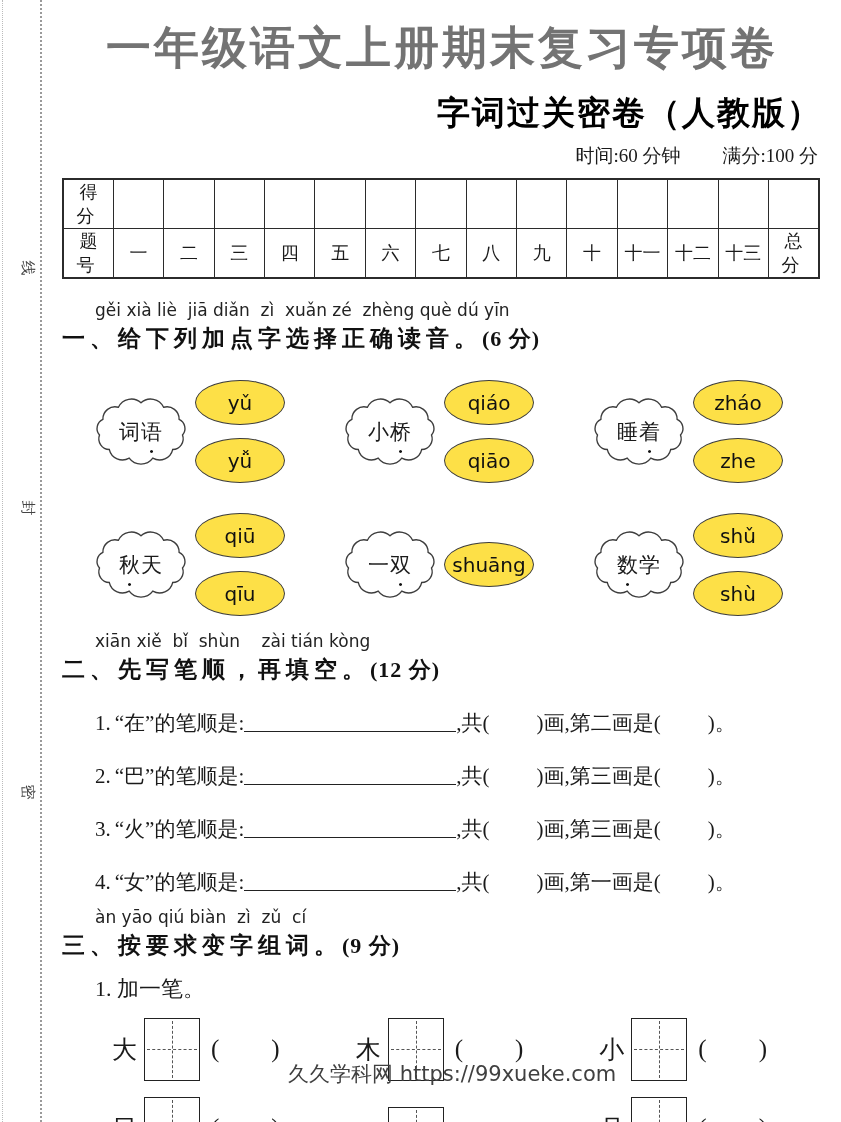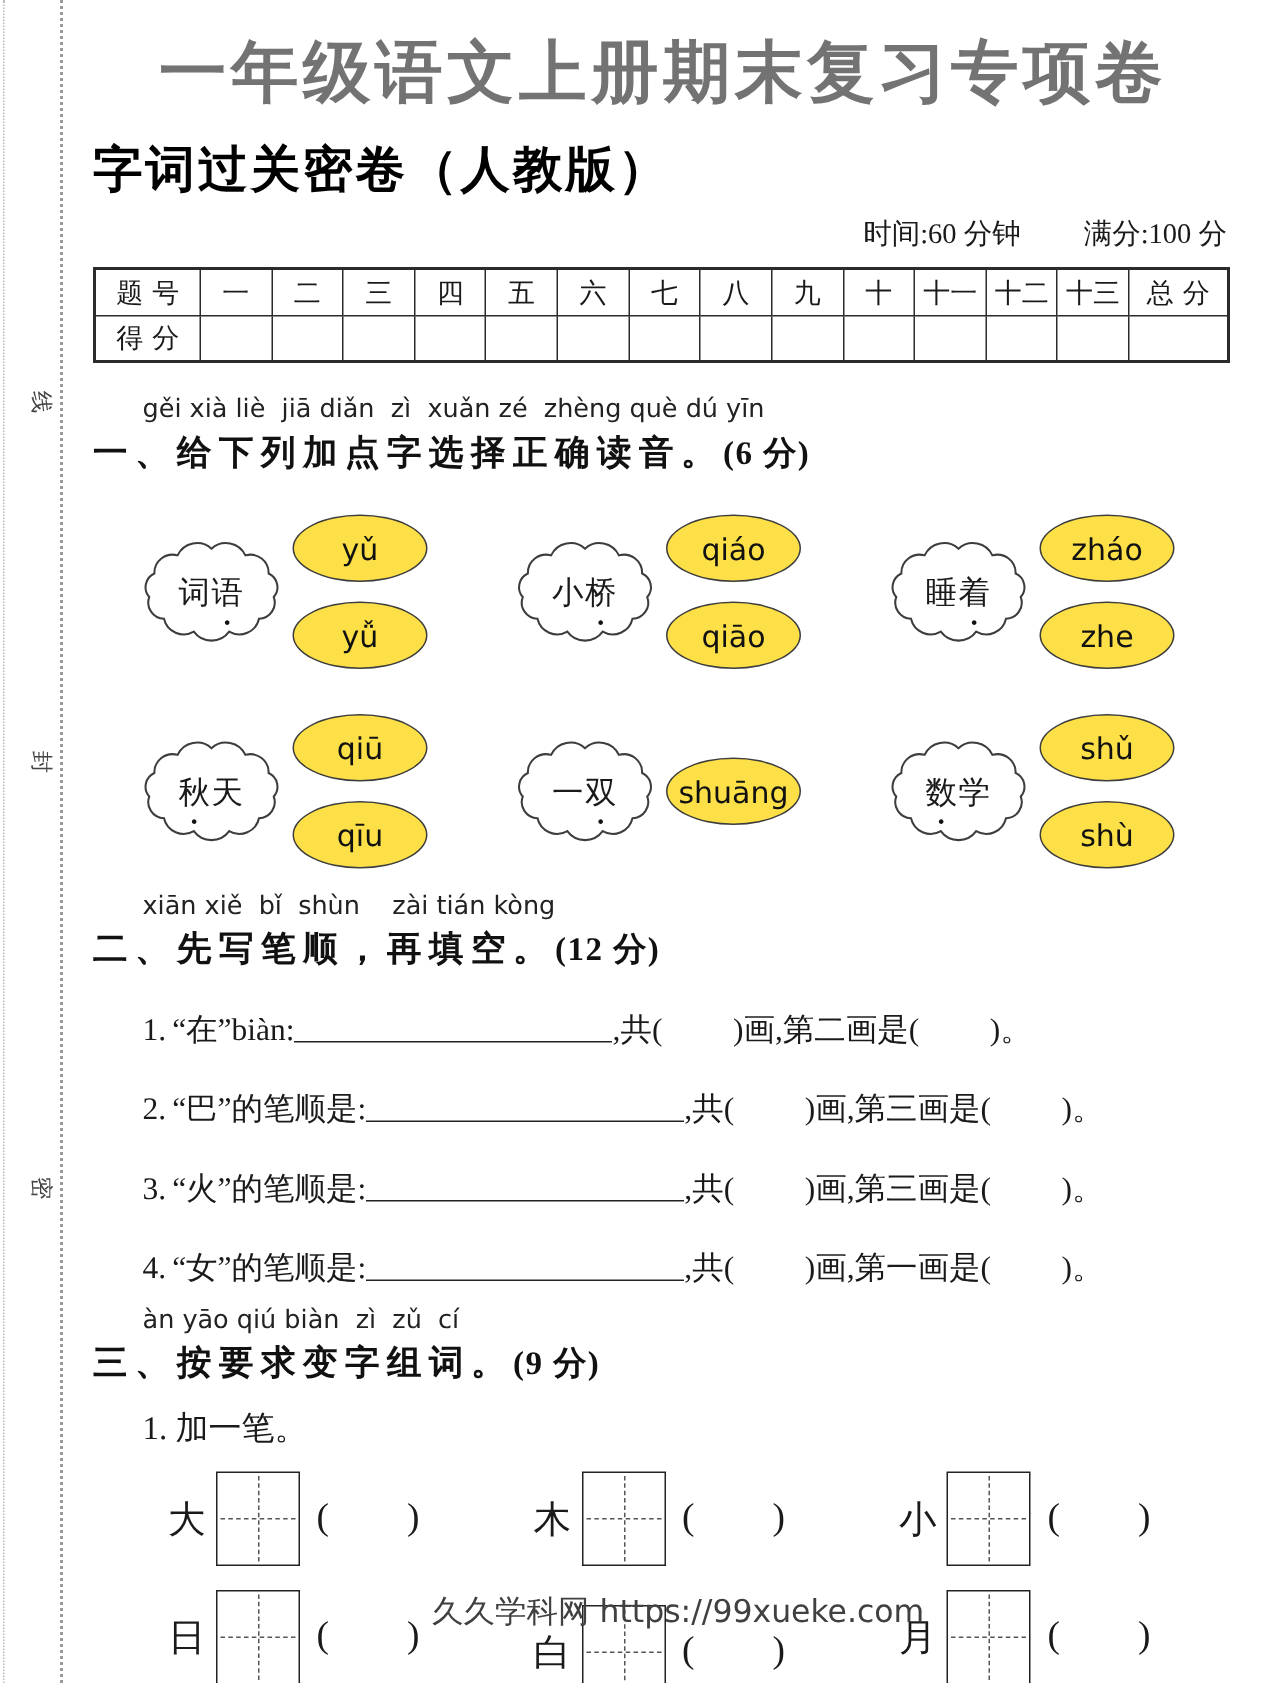--- a/index.html
+++ b/index.html
@@ -16,21 +16,21 @@
     position:absolute; left:18px; width:18px; font-size:15px; color:#444;
     transform:rotate(90deg); font-family:"Liberation Serif",serif;
   }
   
   .content { position:absolute; left:62px; top:0; width:760px; }
   .main-title {
     margin-top:18px; text-align:center; font-size:45px; font-weight:bold;
     letter-spacing:3px; color:#737373;
   }
   .sub-title {
-    margin-top:13px; text-align:left; font-size:33px; font-weight:bold;
+    margin-top:13px; text-align:right; font-size:33px; font-weight:bold;
     letter-spacing:2px; color:#000;
   }
   .info-line { margin-top:7px; text-align:right; font-size:19px; padding-right:4px; }
   .info-line .sep { display:inline-block; width:42px; }
   
   table.score { margin-top:9px; width:758px; border-collapse:collapse; border:2.5px solid #2b2b2b; table-layout:fixed; }
   table.score td {
     border:1.3px solid #2b2b2b; height:31px; text-align:center; vertical-align:middle;
     font-size:18px; overflow:hidden;
   }
@@ -111,54 +111,54 @@
 
   <div class="main-title">一年级语文上册期末复习专项卷</div>
   <div class="sub-title">字词过关密卷（人教版）</div>
 
   <div class="info-line">
     <span>时间:60 分钟</span><span class="sep"></span><span>满分:100 分</span>
   </div>
 
   <table class="score">
     <tbody>
+      <tr>
+          <td class="lab">得分</td>
+          <td></td>
+          <td></td>
+          <td></td>
+          <td></td>
+          <td></td>
+          <td></td>
+          <td></td>
+          <td></td>
+          <td></td>
+          <td></td>
+          <td></td>
+          <td></td>
+          <td></td>
+          <td></td>
+        </tr>
       <tr>
           <td class="lab" style="width: 68px;">题号</td>
           <td style="width: 46px;">一</td>
           <td style="width: 46px;">二</td>
           <td style="width: 46px;">三</td>
           <td style="width: 46px;">四</td>
           <td style="width: 46px;">五</td>
           <td style="width: 46px;">六</td>
           <td style="width: 46px;">七</td>
           <td style="width: 46px;">八</td>
           <td style="width: 46px;">九</td>
           <td style="width: 46px;">十</td>
           <td style="width: 46px;">十一</td>
           <td style="width: 46px;">十二</td>
           <td style="width: 46px;">十三</td>
           <td class="lab" style="width: 64px;">总分</td>
         </tr>
-      <tr>
-          <td class="lab">得分</td>
-          <td></td>
-          <td></td>
-          <td></td>
-          <td></td>
-          <td></td>
-          <td></td>
-          <td></td>
-          <td></td>
-          <td></td>
-          <td></td>
-          <td></td>
-          <td></td>
-          <td></td>
-          <td></td>
-        </tr>
     </tbody>
   </table>
 
   <div class="pinyin-line sec1-pinyin">gěi xià liè  jiā diǎn  zì  xuǎn zé  zhèng què dú yīn</div>
   <div class="sec-title"><span>一、给下列加点字选择正确读音。</span><span class="pts">(6 分)</span></div>
   <div class="choice-row">
       <div class="group">
         <div class="cloud">
           <svg viewBox="0 0 100 78" width="98" height="76">
             <path d="M50.0 9.0 A14.7 14.7 0 0 1 73.2 13.6 A12.5 12.5 0 0 1 89.1 26.0 A10.3 10.3 0 0 1 92.6 42.1 A11.1 11.1 0 0 1 82.5 57.0 A13.8 13.8 0 0 1 62.1 65.8 A15.0 15.0 0 0 1 37.9 65.8 A13.8 13.8 0 0 1 17.5 57.0 A11.1 11.1 0 0 1 7.4 42.1 A10.3 10.3 0 0 1 10.9 26.0 A12.5 12.5 0 0 1 26.8 13.6 A14.7 14.7 0 0 1 50.0 9.0 Z" fill="#ffffff" stroke="#3d3d3d" stroke-width="1.4"></path>
@@ -247,21 +247,21 @@
         <div class="options">
           <div class="option">shǔ</div>
           <div class="option">shù</div>
         </div>
       </div>
     </div>
 
   <div class="pinyin-line" style="margin-top:15px">xiān xiě  bǐ  shùn    zài tián kòng</div>
   <div class="sec-title"><span>二、先写笔顺，再填空。</span><span class="pts">(12 分)</span></div>
   <div id="stroke-items">
-      <div class="stroke-item"><span class="si-num">1.</span><span>“在”biàn:</span><span class="blank"></span><span>,共(</span><span class="gap"></span><span>)画,第二画是(</span><span class="gap"></span><span>)。</span></div>
+      <div class="stroke-item"><span class="si-num">1.</span><span>“在”的笔顺是:</span><span class="blank"></span><span>,共(</span><span class="gap"></span><span>)画,第二画是(</span><span class="gap"></span><span>)。</span></div>
       <div class="stroke-item"><span class="si-num">2.</span><span>“巴”的笔顺是:</span><span class="blank"></span><span>,共(</span><span class="gap"></span><span>)画,第三画是(</span><span class="gap"></span><span>)。</span></div>
       <div class="stroke-item"><span class="si-num">3.</span><span>“火”的笔顺是:</span><span class="blank"></span><span>,共(</span><span class="gap"></span><span>)画,第三画是(</span><span class="gap"></span><span>)。</span></div>
       <div class="stroke-item"><span class="si-num">4.</span><span>“女”的笔顺是:</span><span class="blank"></span><span>,共(</span><span class="gap"></span><span>)画,第一画是(</span><span class="gap"></span><span>)。</span></div>
     </div>
 
   <div class="pinyin-line" style="margin-top:10px">àn yāo qiú biàn  zì  zǔ  cí</div>
   <div class="sec-title"><span>三、按要求变字组词。</span><span class="pts">(9 分)</span></div>
   <div class="subitem">1. 加一笔。</div>
   <div id="addstroke-rows">
       <div class="unit-row">

